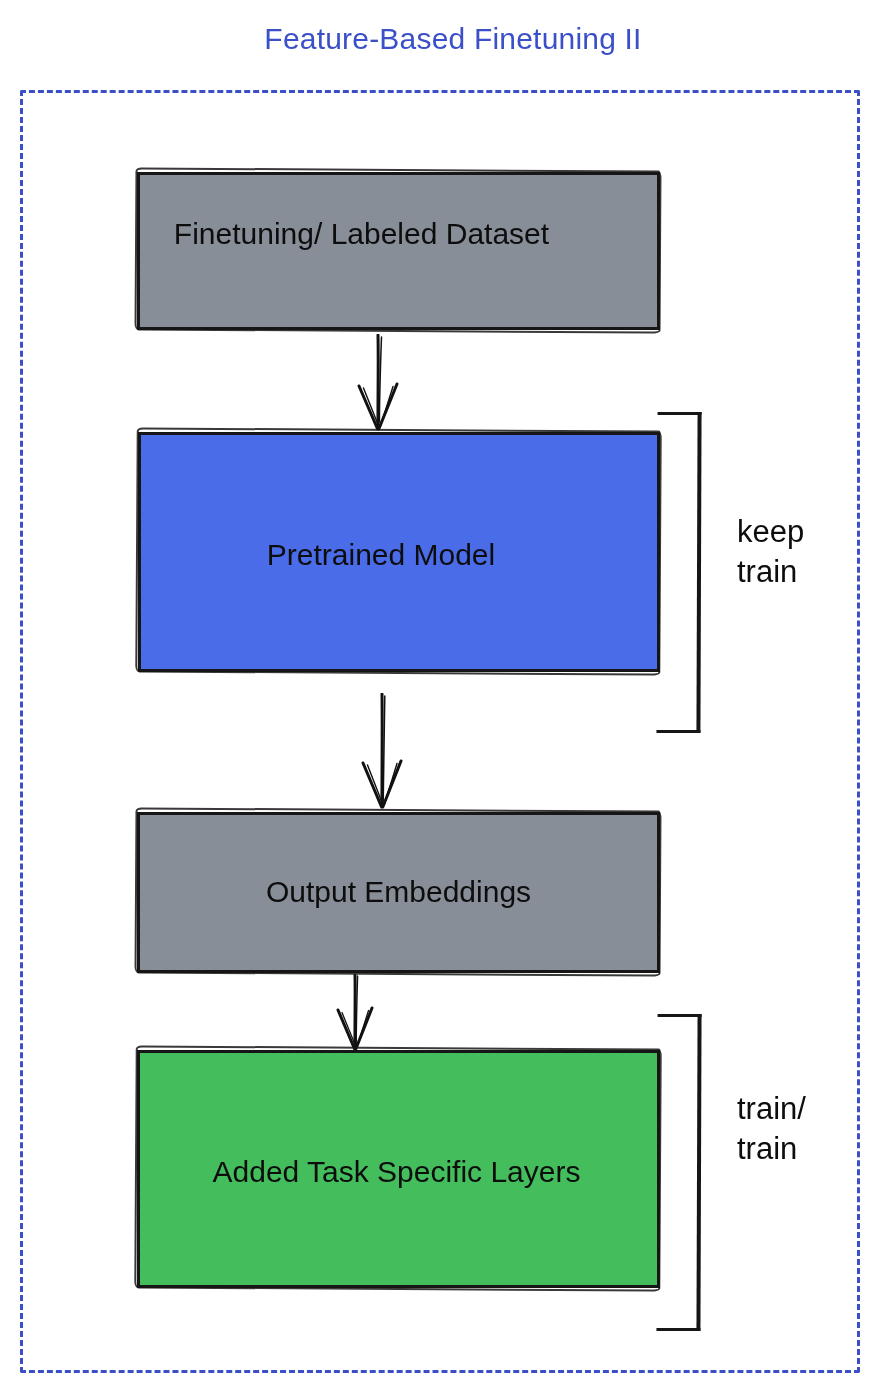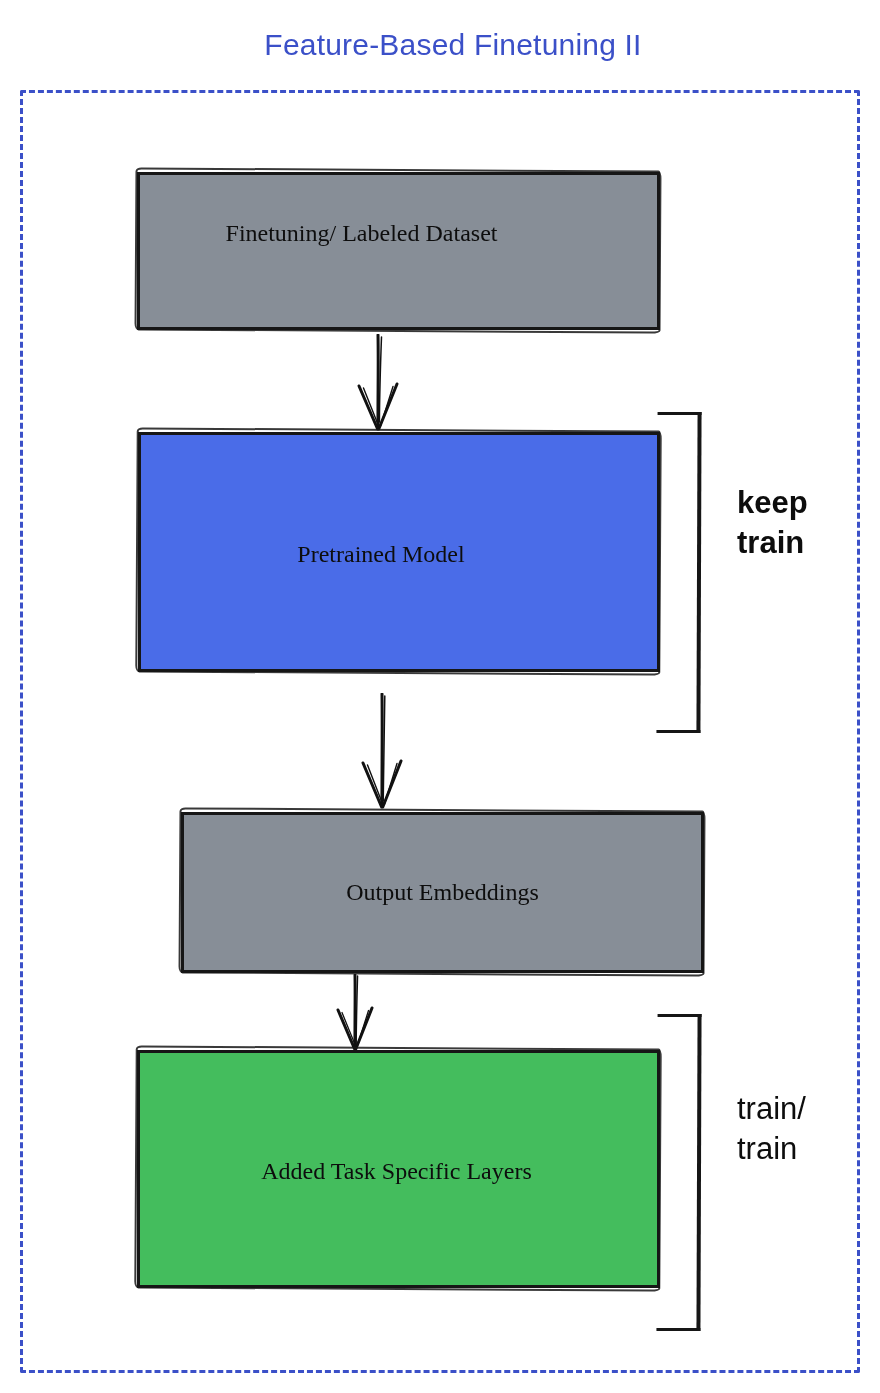--- a/index.html
+++ b/index.html
@@ -2,21 +2,21 @@
 <html style="--accent: #3b50c8; --gray: #878e97; --blue: #4a6ce8; --green: #44bd5d; --stroke: #161616; --text: #0d0d0d;"><head>
 <meta charset="utf-8">
 <style>
   html,body{margin:0;padding:0;}
   body{
     width:880px;height:1393px;background:#ffffff;position:relative;
     font-family:"Liberation Sans", sans-serif;color:var(--text,#0d0d0d);
     overflow:hidden;
   }
   .title{
-    position:absolute;top:20px;left:0;right:0;margin:8px;
+    position:absolute;top:20px;left:0;right:0;margin:2px;
     text-align:center;padding-left:26px;
     font-size:30px;font-weight:400;color:var(--accent,#3b50c8);
     letter-spacing:.2px;
   }
   .frame{
     position:absolute;left:20px;top:90px;width:834px;height:1277px;
     border:3px dashed var(--accent,#3b50c8);
     border-radius:2px;
   }
   .node{
@@ -29,49 +29,48 @@
     content:"";position:absolute;inset:-6px -4px -5px -5px;
     border:2px solid rgba(22,22,22,.85);
     border-radius:6px 3px 9px 4px / 4px 8px 3px 7px;
     transform:rotate(.35deg);
     pointer-events:none;
   }
   .node[data-fill="gray"]{background:var(--gray,#878e97);}
   .node[data-fill="blue"]{background:var(--blue,#4a6ce8);}
   .node[data-fill="green"]{background:var(--green,#44bd5d);padding-left:40px;}
   .node .label{
-    font-size:24px;line-height:1.15;color:var(--text,#0d0d0d);
+    font-size:30px;line-height:1.15;color:var(--text,#0d0d0d);
     white-space:nowrap;
-    font-family:Liberation Serif, serif;
   }
   .node-1{left:137px;top:172px;width:523px;height:158px;}
   .node-1 .label{transform:translate(-37px,-17px);}
   .node-2{left:138px;top:432px;width:522px;height:240px;}
   .node-2 .label{transform:translate(-18px,3px);}
-  .node-3{left:137px;top:812px;width:523px;height:161px;margin-left:44px;}
+  .node-3{left:137px;top:812px;width:523px;height:161px;}
   .node-4{left:137px;top:1050px;width:523px;height:238px;}
   .node-4 .label{transform:translate(-22px,3px);}
   .arrow{position:absolute;}
   .arrow svg{display:block;}
   .arrow path{stroke:#111;fill:none;stroke-linecap:round;}
   .bracket{
     position:absolute;width:44px;box-sizing:border-box;
     border-top:3px solid var(--stroke,#161616);
     border-right:4px solid var(--stroke,#161616);
     border-bottom:3px solid var(--stroke,#161616);
     transform:rotate(.2deg);
   }
   .bracket-1{left:657px;top:412px;height:321px;}
   .bracket-2{left:657px;top:1014px;height:317px;}
   .annotation{
     position:absolute;left:737px;
     font-size:31px;line-height:40px;color:var(--text,#0d0d0d);
     white-space:nowrap;
   }
-  .annotation-1{top:483px;font-weight:bold;}
+  .annotation-1{top:512px;}
   .annotation-2{top:1089px;}
 </style>
 </head>
 <body>
 
 <h1 class="title">Feature-Based Finetuning II</h1>
 
 <div class="frame"></div>
 
 <div class="node node-1" data-fill="gray">

